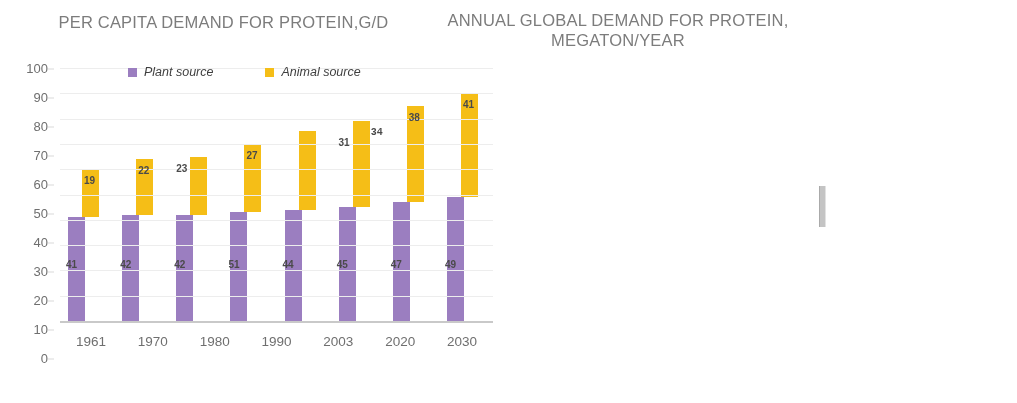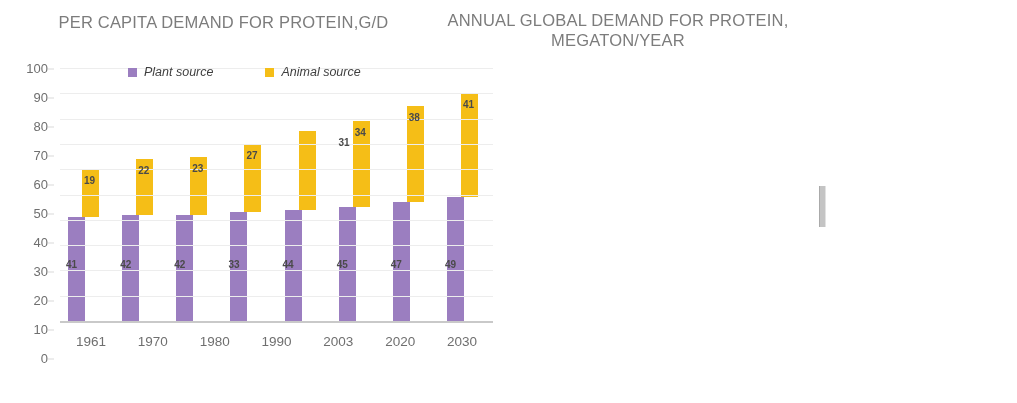--- a/index.html
+++ b/index.html
@@ -232,39 +232,39 @@
             <div class="cluster">
               <div class="bar bar-plant" style="background: rgb(155, 126, 192); left: 8px; width: 17px; height: 42%;"></div>
               <div class="bar bar-animal" style="background: rgb(245, 190, 23); left: 22px; width: 17px; bottom: 42%; height: 22%;"></div>
               <div class="bar-label" style="left: 6px; bottom: 20%;">42</div>
               <div class="bar-label" style="left: 24px; bottom: calc(64% - 17px);">22</div>
             </div>
             <div class="cluster">
               <div class="bar bar-plant" style="background: rgb(155, 126, 192); left: 8px; width: 17px; height: 42%;"></div>
               <div class="bar bar-animal" style="background: rgb(245, 190, 23); left: 22px; width: 17px; bottom: 42%; height: 23%;"></div>
               <div class="bar-label" style="left: 6px; bottom: 20%;">42</div>
-              <div class="bar-label" style="left: 24px; bottom: calc(65% - 17px);">23</div>
+              <div class="bar-label" style="left: 8px; bottom: calc(65% - 17px);">23</div>
             </div>
             <div class="cluster">
               <div class="bar bar-plant" style="background: rgb(155, 126, 192); left: 8px; width: 17px; height: 43%;"></div>
               <div class="bar bar-animal" style="background: rgb(245, 190, 23); left: 22px; width: 17px; bottom: 43%; height: 27%;"></div>
-              <div class="bar-label" style="left: 6px; bottom: 20%;">33</div>
+              <div class="bar-label" style="left: 6px; bottom: 20%;">51</div>
               <div class="bar-label" style="left: 24px; bottom: calc(70% - 17px);">27</div>
             </div>
             <div class="cluster">
               <div class="bar bar-plant" style="background: rgb(155, 126, 192); left: 8px; width: 17px; height: 44%;"></div>
               <div class="bar bar-animal" style="background: rgb(245, 190, 23); left: 22px; width: 17px; bottom: 44%; height: 31%;"></div>
               <div class="bar-label" style="left: 6px; bottom: 20%;">44</div>
               <div class="bar-label" style="left: 24px; bottom: calc(75% - 17px); padding-left: 38px;">31</div>
             </div>
             <div class="cluster">
               <div class="bar bar-plant" style="background: rgb(155, 126, 192); left: 8px; width: 17px; height: 45%;"></div>
               <div class="bar bar-animal" style="background: rgb(245, 190, 23); left: 22px; width: 17px; bottom: 45%; height: 34%;"></div>
               <div class="bar-label" style="left: 6px; bottom: 20%;">45</div>
-              <div class="bar-label" style="left: 24px; bottom: calc(79% - 17px);">34</div>
+              <div class="bar-label" style="left: 40px; bottom: calc(79% - 17px); font-family: Liberation Mono, monospace;">34</div>
             </div>
             <div class="cluster">
               <div class="bar bar-plant" style="background: rgb(155, 126, 192); left: 8px; width: 17px; height: 47%;"></div>
               <div class="bar bar-animal" style="background: rgb(245, 190, 23); left: 22px; width: 17px; bottom: 47%; height: 38%;"></div>
               <div class="bar-label" style="left: 6px; bottom: 20%;">47</div>
               <div class="bar-label" style="left: 24px; bottom: calc(85% - 17px);">38</div>
             </div>
             <div class="cluster">
               <div class="bar bar-plant" style="background: rgb(155, 126, 192); left: 8px; width: 17px; height: 49%;"></div>
               <div class="bar bar-animal" style="background: rgb(245, 190, 23); left: 22px; width: 17px; bottom: 49%; height: 41%;"></div>

